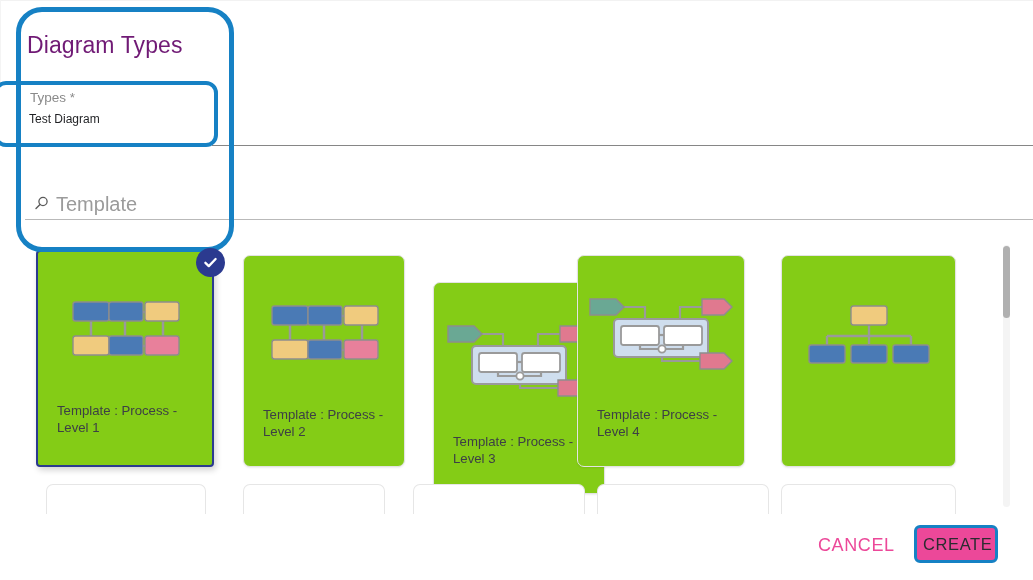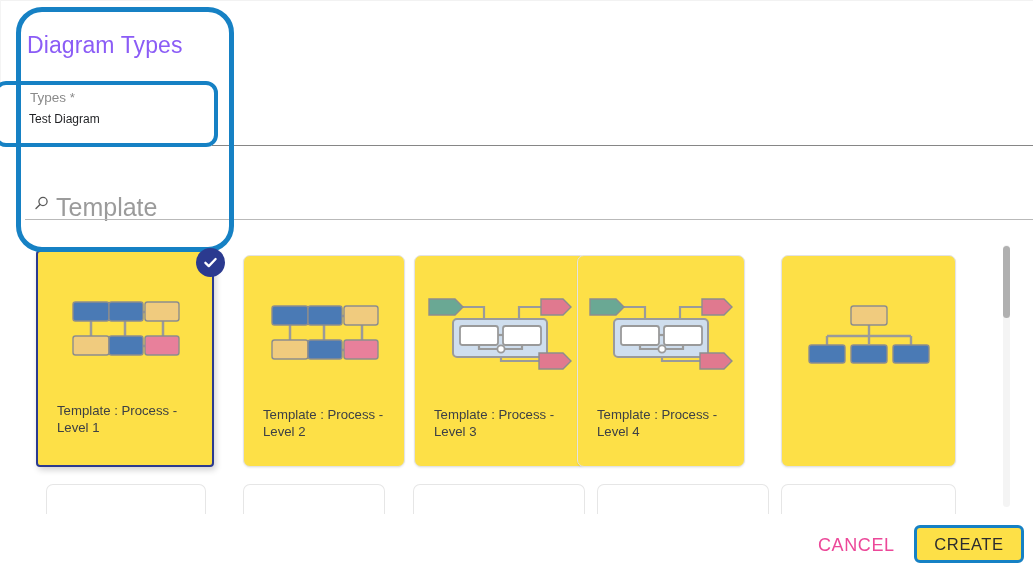--- a/index.html
+++ b/index.html
@@ -15,21 +15,21 @@
     width: 1033px; height: 580px;
     background: #ffffff;
   }
 
   
   .page-title {
     position: absolute;
     left: 27px; top: 32px;
     font-size: 23px;
     font-weight: 400;
-    color: #8b5cf6;
+    color: #701a75;
     letter-spacing: .1px;
   }
 
   
   .name-underline {
     position: absolute;
     left: 212px; top: 145px;
     width: 821px; height: 1px;
     background: #868686;
   }
@@ -54,21 +54,21 @@
     color: #1f2023;
   }
   .search-icon {
     position: absolute;
     left: 34px; top: 196px;
     width: 15px; height: 15px;
   }
   .search-placeholder {
     position: absolute;
     left: 56px; top: 193px;
-    font-size: 25px;
+    font-size: 20px;
     color: #9b9b9b;
   }
   .search-underline {
     position: absolute;
     left: 25px; top: 219px;
     width: 1008px; height: 1px;
     background: #b9b9b9;
   }
 
   
@@ -82,21 +82,21 @@
     position: absolute;
     left: 0; top: 0;
     width: 1033px;
     height: 235px;
   }
   .card {
     position: absolute;
     top: 23px;
     width: 170px;
     height: 212px;
-    background: #fde047;
+    background: #84cc16;
     border: 1px solid #e3e3e3;
     border-radius: 7px;
     box-shadow: 0 1px 2px rgba(0,0,0,.07);
   }
   .card .thumb {
     position: absolute;
     left: 0; top: 22px;
     width: 100%;
     height: 110px;
     display: flex;
@@ -108,21 +108,21 @@
     left: 19px; right: 12px;
     top: 150px;
     font-size: 13.2px;
     line-height: 17px;
     color: #3d4045;
   }
 
   
   .card-1 { left: 36px;  width: 178px; top: 18px; height: 217px; }
   .card-2 { left: 243px; width: 162px; }
-  .card-3 { left: 414px; width: 172px; }
+  .card-3 { left: 433px; width: 172px; margin-top: 27px; }
   .card-4 { left: 577px; width: 168px; }
   .card-5 { left: 781px; width: 175px; }
 
   
   .card-1 {
     border: 2px solid #2b3a8f;
     border-radius: 4px;
     box-shadow: 2px 3px 6px rgba(0,0,0,.18);
   }
   .sel-ring {
@@ -181,25 +181,25 @@
     color: #ec4899;
     background: none;
     border: none;
     font-family: "Liberation Sans", sans-serif;
     cursor: pointer;
     padding: 4px 6px;
   }
   .btn-create {
     position: absolute;
     left: 914px; top: 525px;
-    width: 110px; height: 38px;
+    width: 84px; height: 38px;
     font-size: 16.5px;
     letter-spacing: .6px;
     color: #2b2c30;
-    background: #fde047;
+    background: #ec4899;
     border: 3px solid #1681c4;
     border-radius: 6px;
     font-family: "Liberation Sans", sans-serif;
     cursor: pointer;
   }
 
   
   .dialog-edge-top {
     position: absolute;
     left: 0; top: 0; width: 1033px; height: 1px;

